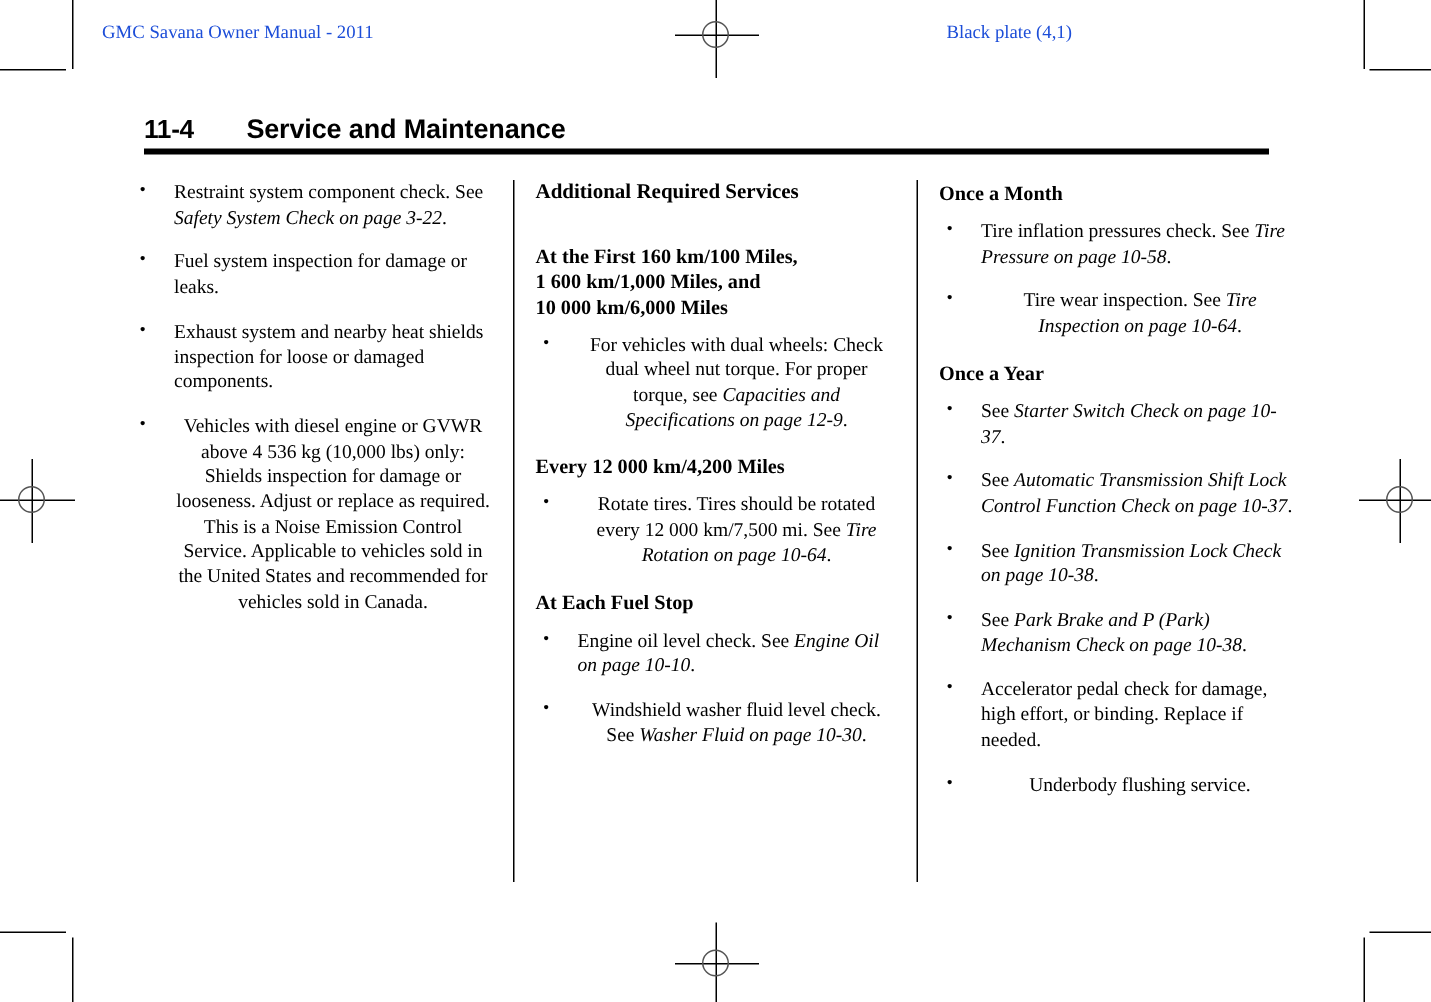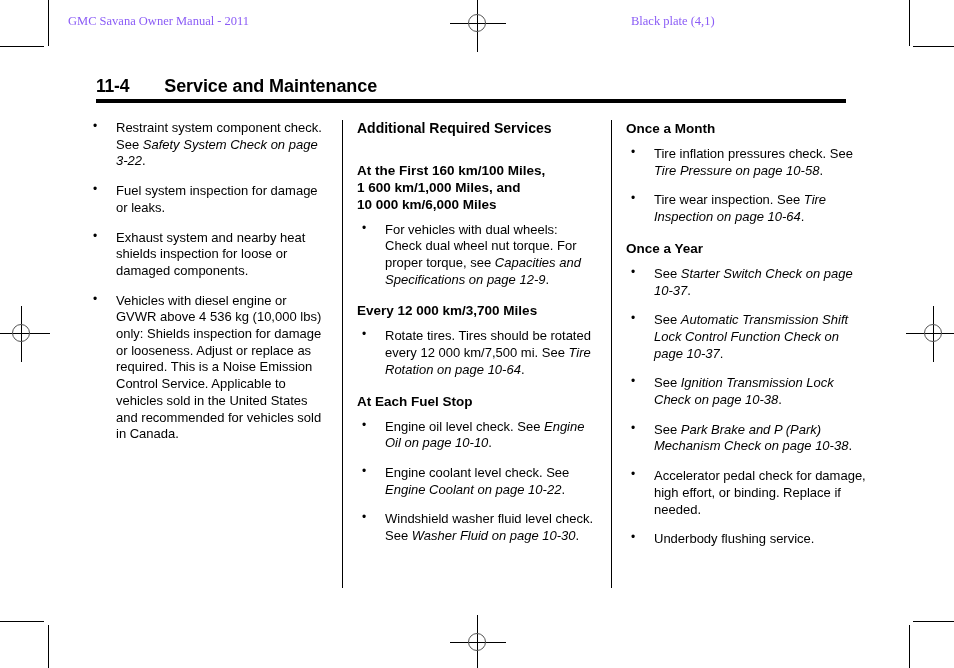--- a/index.html
+++ b/index.html
@@ -70,21 +70,21 @@
   .reg-bottom { left: 450px; top: 615px; }
   .reg-left   { left: -6px;  top: 306px; }
   .reg-right  { left: 906px; top: 306px; }
 
   
   .running-head {
     position: absolute;
     top: 14px;
     font-family: "Liberation Serif", serif;
     font-size: 12.5px;
-    color: #8b5cf6;
+    color: #1d4ed8;
     white-space: nowrap;
     text-align: right;
   }
   .rh-left  { left: 68px; }
   .rh-right { left: 631px; }
 
   
   .page-title-row {
     position: absolute;
     left: 96px;
@@ -118,20 +118,21 @@
     position: absolute;
     left: 88px;
     top: 120px;
     width: 778px;
     height: 470px;
     display: flex;
   }
   .col {
     width: 240px;
     position: relative;
+    font-family: Liberation Serif, serif;
   }
   .col-gap {
     width: 29px;
     position: relative;
   }
   .col-rule {
     position: absolute;
     left: 14px;
     top: 0px;
     width: 1px;
@@ -156,21 +157,21 @@
     margin: 0 0 0 0;
     padding: 0;
   }
   ul.bl > li {
     position: relative;
     padding-left: 28px;
     font-size: 13px;
     line-height: 1.285;
     margin-bottom: 13px;
   }
-  ul.bl > li:last-child { margin-bottom: 0; }
+  ul.bl > li:last-child { margin-bottom: 0; text-align: center; }
   ul.bl > li::before {
     content: "\2022";
     position: absolute;
     left: 5px;
     top: -1px;
     font-size: 12px;
     line-height: 1.285;
   }
   .it { font-style: italic; }
 </style>
@@ -231,28 +232,27 @@
     <div class="col-rule"></div>
   </div>
 
   <div class="col">
     <div class="sec-head big">Additional Required Services</div>
     <div>
         <div class="sec-head">At the First 160 km/100 Miles,<br>1 600 km/1,000 Miles, and<br>10 000 km/6,000 Miles</div>
         <ul class="bl">
           <li>For vehicles with dual wheels: Check dual wheel nut torque. For proper torque, see <span class="it">Capacities and Specifications on page 12-9</span>.</li>
         </ul>
-        <div class="sec-head spaced">Every 12 000 km/3,700 Miles</div>
+        <div class="sec-head spaced">Every 12 000 km/4,200 Miles</div>
         <ul class="bl">
           <li>Rotate tires. Tires should be rotated every 12 000 km/7,500 mi. See <span class="it">Tire Rotation on page 10-64</span>.</li>
         </ul>
         <div class="sec-head spaced">At Each Fuel Stop</div>
         <ul class="bl">
           <li>Engine oil level check. See <span class="it">Engine Oil on page 10-10</span>.</li>
-          <li>Engine coolant level check. See <span class="it">Engine Coolant on page 10-22</span>.</li>
           <li>Windshield washer fluid level check. See <span class="it">Washer Fluid on page 10-30</span>.</li>
         </ul>
       </div>
   </div>
 
   <div class="col-gap">
     <div class="col-rule"></div>
   </div>
 
   <div class="col">

